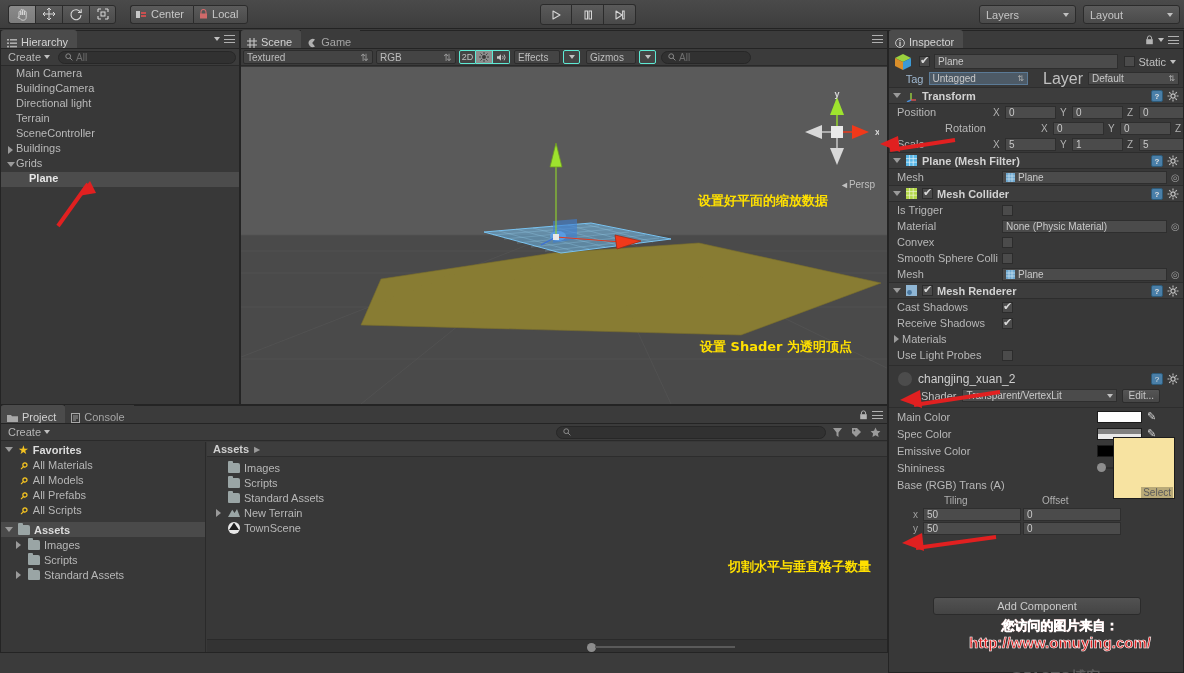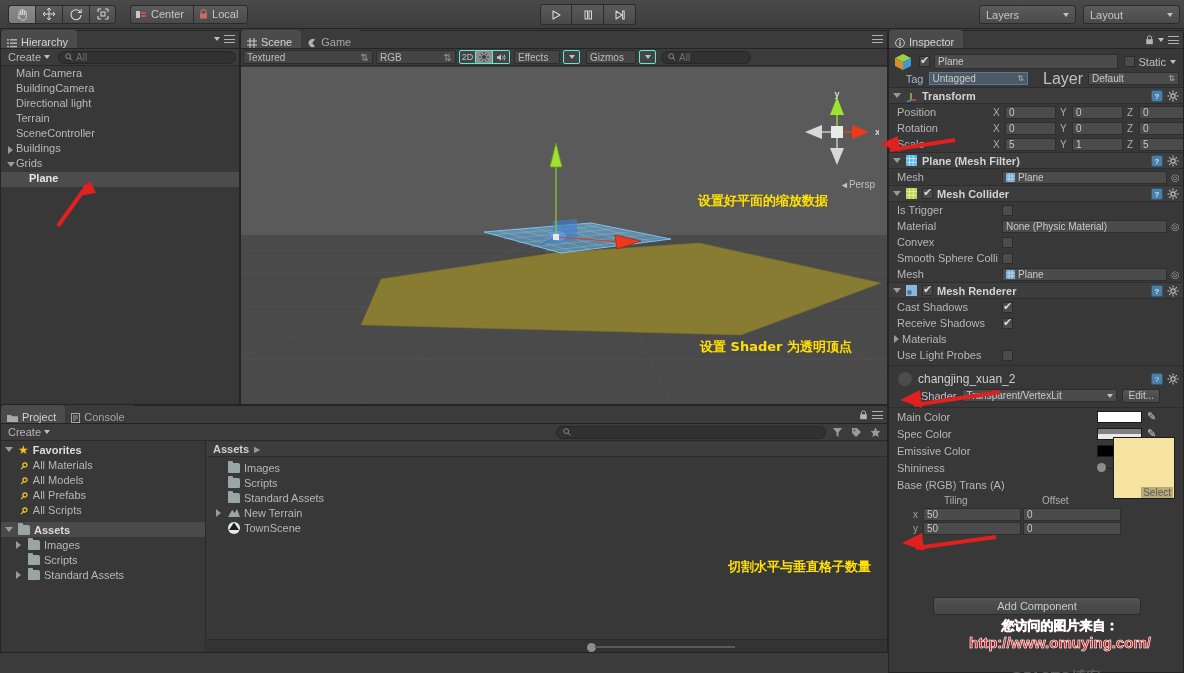--- a/index.html
+++ b/index.html
@@ -499,21 +499,21 @@
               </div>
             </span>
             <span style="display: flex; align-items: center; margin-right: 4px;">
               <span style="width: 12px; font-size: 10px; color: rgb(176, 176, 176);">Z</span>
               <div class="fld" style="width: 51px;">
                 <span>0</span>
               </div>
             </span>
           </div>
           <div class="insp-row">
-            <span class="insp-label" style="flex: 0 0 96px; width: 96px;">Rotation</span>
+            <span class="insp-label" style="flex: 0 0 96px; width: 96px; margin-left: 48px;">Rotation</span>
             <span style="display: flex; align-items: center; margin-right: 4px;">
               <span style="width: 12px; font-size: 10px; color: rgb(176, 176, 176);">X</span>
               <div class="fld" style="width: 51px;">
                 <span>0</span>
               </div>
             </span>
             <span style="display: flex; align-items: center; margin-right: 4px;">
               <span style="width: 12px; font-size: 10px; color: rgb(176, 176, 176);">Y</span>
               <div class="fld" style="width: 51px;">
                 <span>0</span>

